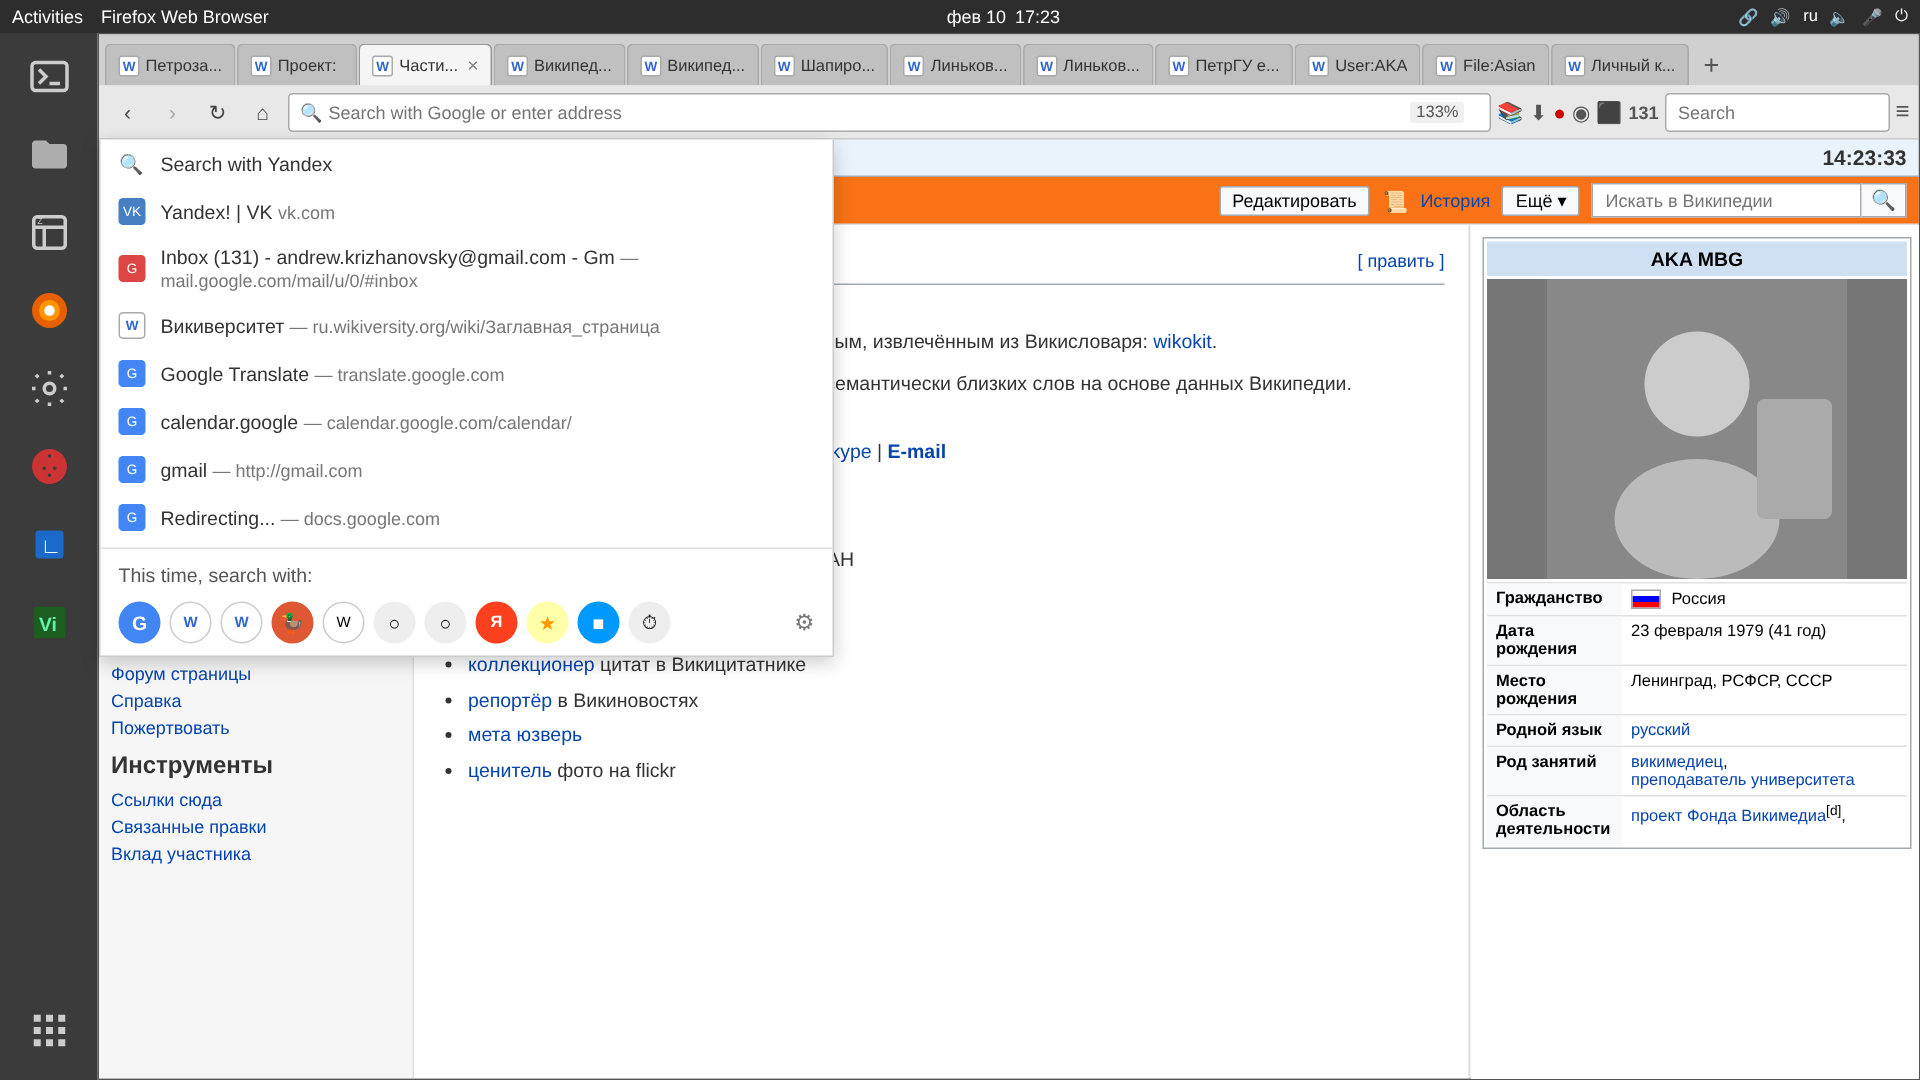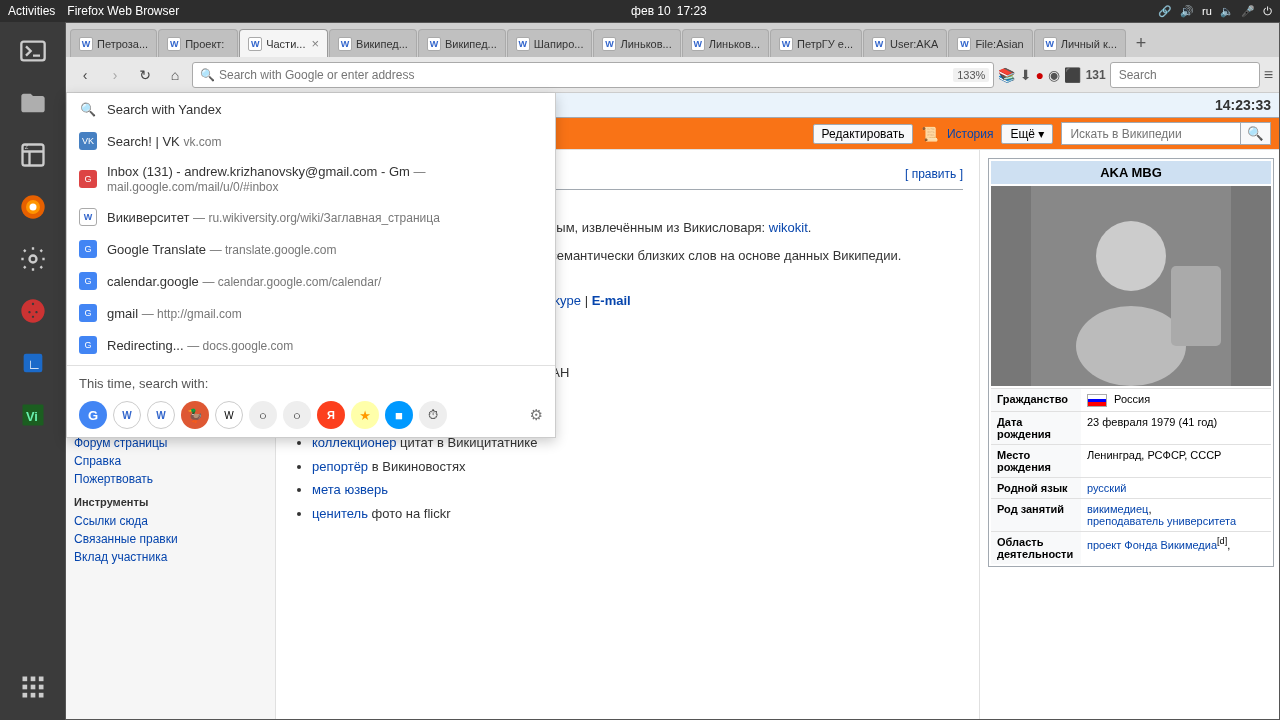--- a/index.html
+++ b/index.html
@@ -97,21 +97,21 @@
       height: 26px;
       border: 1px solid #aaa;
       border-radius: 3px;
       padding: 0 50px 0 8px;
       font-size: 12px;
       background: white;
       outline: none;
     }
     .zoom-indicator {
       position: absolute;
-      right: 5px;
+      right: 18px;
       font-size: 11px;
       color: #555;
       background: #f0f0f0;
       padding: 1px 4px;
       border-radius: 2px;
     }
     .nav-right { display: flex; align-items: center; gap: 4px; }
     .nav-search {
       width: 150px;
       height: 26px;
@@ -232,21 +232,21 @@
       font-size: 20px; color: #555;
     }
     .wiki-logo-text { margin-left: 8px; }
     .wiki-logo-text .title { font-size: 18px; font-weight: bold; color: #333; }
     .wiki-logo-text .subtitle { font-size: 10px; color: #666; }
     .wiki-nav-section { margin-top: 8px; }
     .wiki-nav-title {
       font-weight: bold;
       color: #333;
       margin-bottom: 4px;
-      font-size: 11px;
+      font-size: 16px;
     }
     .wiki-nav-link {
       display: block;
       color: #0645ad;
       text-decoration: none;
       padding: 2px 0;
       font-size: 12px;
     }
 
     
@@ -551,21 +551,21 @@
     </div>
 
     <div class="dropdown-overlay">
       <div class="dropdown-item">
         <span class="dropdown-icon" style="color:#ff6600;">🔍</span>
         <span class="dropdown-text">Search with Yandex</span>
       </div>
       <div class="dropdown-item">
         <span class="dropdown-icon fav-vk" style="border-radius:3px;font-size:9px;display:flex;align-items:center;justify-content:center;">VK</span>
         <span class="dropdown-text">
-          <span>Search! | VK</span>
+          <span>Yandex! | VK</span>
           <span style="color:#777;font-size:12px;">vk.com</span>
         </span>
       </div>
       <div class="dropdown-item">
         <span class="dropdown-icon" style="background:#d44;color:#fff;border-radius:3px;font-size:9px;display:flex;align-items:center;justify-content:center;width:18px;height:18px;">G</span>
         <span class="dropdown-text">
           <span>Inbox (131) - andrew.krizhanovsky@gmail.com - Gm</span>
           <span style="color:#777;font-size:12px;"> — mail.google.com/mail/u/0/#inbox</span>
         </span>
       </div>

